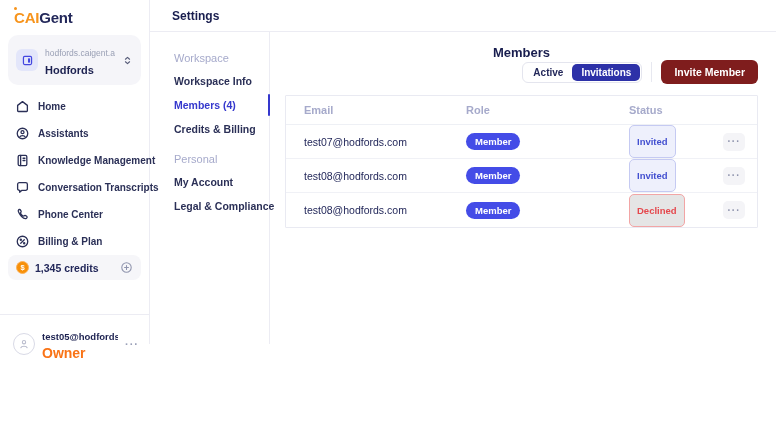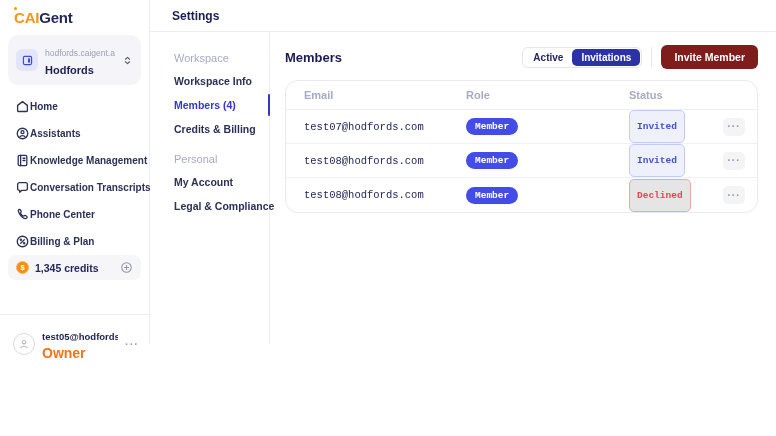--- a/index.html
+++ b/index.html
@@ -19,21 +19,21 @@
   .ws-card { margin:4px 8px 2px; background:#f5f5f9; border-radius:10px;
     padding:7px 8px; display:flex; align-items:center; gap:7px; cursor:pointer; }
   .ws-icon { width:22px; height:22px; min-width:22px; background:#e3e6fa; border-radius:6px;
     display:flex; align-items:center; justify-content:center; }
   .ws-text { flex:1; min-width:0; overflow:hidden; }
   .ws-domain { font-size:8.5px; color:#9aa0b5; white-space:nowrap; }
   .ws-name { font-size:11px; font-weight:bold; color:#1c2150; white-space:nowrap; }
   .ws-chevron { display:flex; align-items:center; color:#565b78; }
 
   .nav { padding:6px 0 0; }
-  .nav-item { display:flex; align-items:center; padding:6px 0 6px 15px;
+  .nav-item { display:flex; align-items:center; gap:8px; padding:6px 0 6px 15px;
     font-size:10px; font-weight:bold; color:#2b3057; cursor:pointer; white-space:nowrap; }
   .nav-item .nicon { display:flex; align-items:center; color:#2b3057; }
 
   .credits-box { margin:8px 8px 0; margin-top:auto; background:#f6f6f9; border-radius:8px;
     padding:6px 8px; display:flex; align-items:center; gap:6px;
     font-size:10.5px; font-weight:bold; color:#23285a; }
   .coin { width:13px; height:13px; min-width:13px; border-radius:50%; background:#f79009;
     border:1.5px solid #fdb25a; color:#fff; display:flex; align-items:center;
     justify-content:center; }
   .coin::before { content:'$'; font-size:7.5px; font-weight:bold; }
@@ -60,36 +60,36 @@
     padding:13px 0 0 24px; }
   .sn-label { font-size:11px; font-weight:normal; color:#a6aacb; margin:7px 0 5px; }
   .sn-label.second { margin-top:12px; }
   .sn-item { position:relative; font-size:10.5px; font-weight:bold; color:#2b3057;
     padding:6px 0; cursor:pointer; white-space:nowrap; }
   .sn-item.active { color:#3538cd; }
   .sn-item.active::after { content:''; position:absolute; right:-1px; top:1px; bottom:1px;
     width:2px; background:#3538cd; border-radius:2px; }
 
   .content { flex:1; min-width:0; padding:13px 18px 0 15px; }
-  .content-header { display:flex; align-items:center; margin-bottom:11px; }
+  .content-header { display:flex; align-items:center; margin-bottom:11px;flex-direction:column; }
   .content-title { font-size:13px; font-weight:bold; color:#181d4e; }
   .header-right { margin-left:auto; display:flex; align-items:center; gap:9px; }
   .toggle { display:flex; border:1px solid #e4e5ee; border-radius:6px; padding:1px; background:#fff; }
   .toggle-seg { font-size:10px; font-weight:bold; padding:3px 9px; border-radius:5px;
     color:#23285a; cursor:pointer; }
   .toggle-seg.selected { background:#2d31a8; color:#fff; }
   .vsep { width:1px; height:20px; background:#e7e8f0; }
   .invite-btn { background:#7f1d1d; color:#fff; font-size:10.5px; font-weight:bold;
     font-family:inherit; padding:6px 13px; border-radius:6px; border:none; cursor:pointer; }
 
-  .table-card { border:1px solid #e9eaf2; border-radius:13px; overflow:hidden; }
+  .table-card { border:1px solid #e9eaf2; border-radius:1px; overflow:hidden; }
   .trow { display:flex; align-items:center; }
   .thead { height:29px; color:#a6aacb; font-size:11px; font-weight:bold;
     border-bottom:1px solid #eef0f5; }
-  .tbody-row { height:34px; font-size:10.5px; color:#23285a; border-bottom:1px solid #f0f1f6;font-family:Liberation Mono, monospace; }
+  .tbody-row { height:34px; font-size:10.5px; color:#23285a; border-bottom:1px solid #f0f1f6; }
   .tbody-row:last-child { border-bottom:none; }
   .col-email { flex:0 0 162px; margin-left:18px; white-space:nowrap; overflow:hidden; }
   .col-role { flex:0 0 163px; }
   .col-status { flex:1; }
   .col-actions { width:40px; margin-right:12px; display:flex; justify-content:flex-end; }
   .pill { display:inline-block; background:#444ce7; color:#fff; font-size:9.5px;
     font-weight:bold; padding:3px 9px; border-radius:999px; }
   .badge { display:inline-block; font-size:9.5px; font-weight:bold; padding:10px 7px;
     border-radius:5px; border:1px solid; }
   .badge.invited { background:#eef0fc; border-color:#c5caf2; color:#4350d0; }

